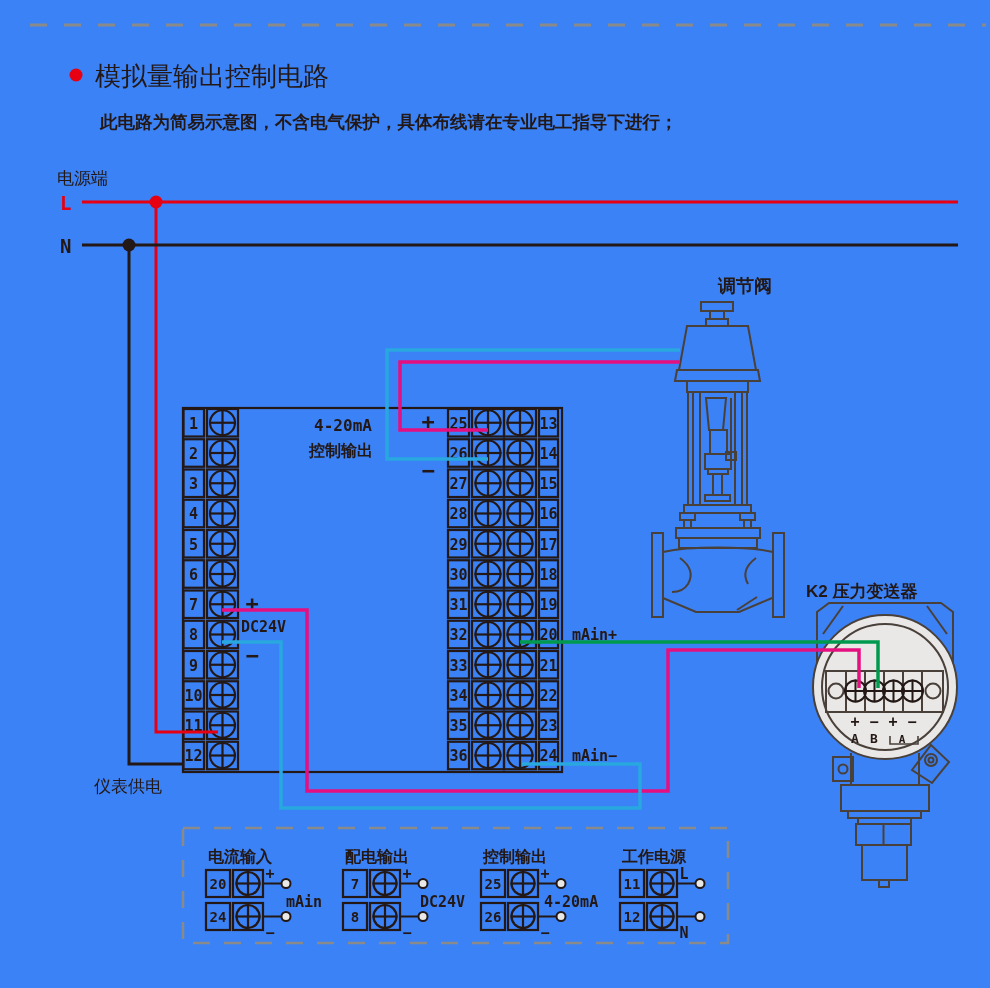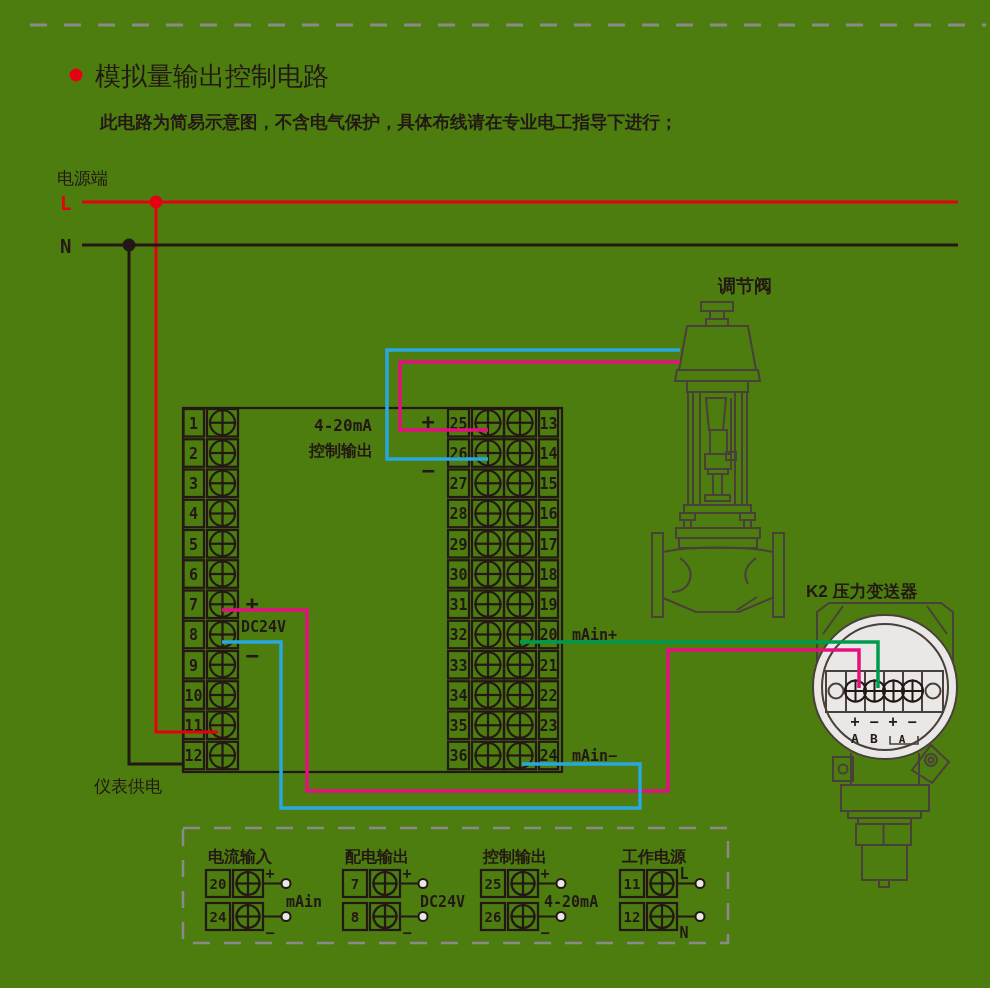--- a/index.html
+++ b/index.html
@@ -1,16 +1,16 @@
 <!DOCTYPE html>
 <html><head>
 <meta charset="utf-8">
 <style>
   html,body{margin:0;padding:0;background:#d8d8d8;}
-  .page{position:relative;width:990px;height:988px;background:#4d7c0f;overflow:hidden;
+  .page{position:relative;width:990px;height:988px;background:#3b82f6;overflow:hidden;
         font-family:"Liberation Sans",sans-serif;}
   svg{position:absolute;left:0;top:0;}
   text{fill:#231815;}
   .t-cjk{font-family:"Liberation Sans",sans-serif;}
   .t-cjk-b{font-family:"Liberation Sans",sans-serif;font-weight:bold;}
   .t-mono{font-family:"DejaVu Sans Mono",monospace;font-weight:bold;}
   .t-red{fill:#e60012;}
   .machine{stroke:#4a403a;stroke-width:2;fill:none;}
   .blockline{stroke:#231815;stroke-width:2.2;fill:none;}
 </style>

